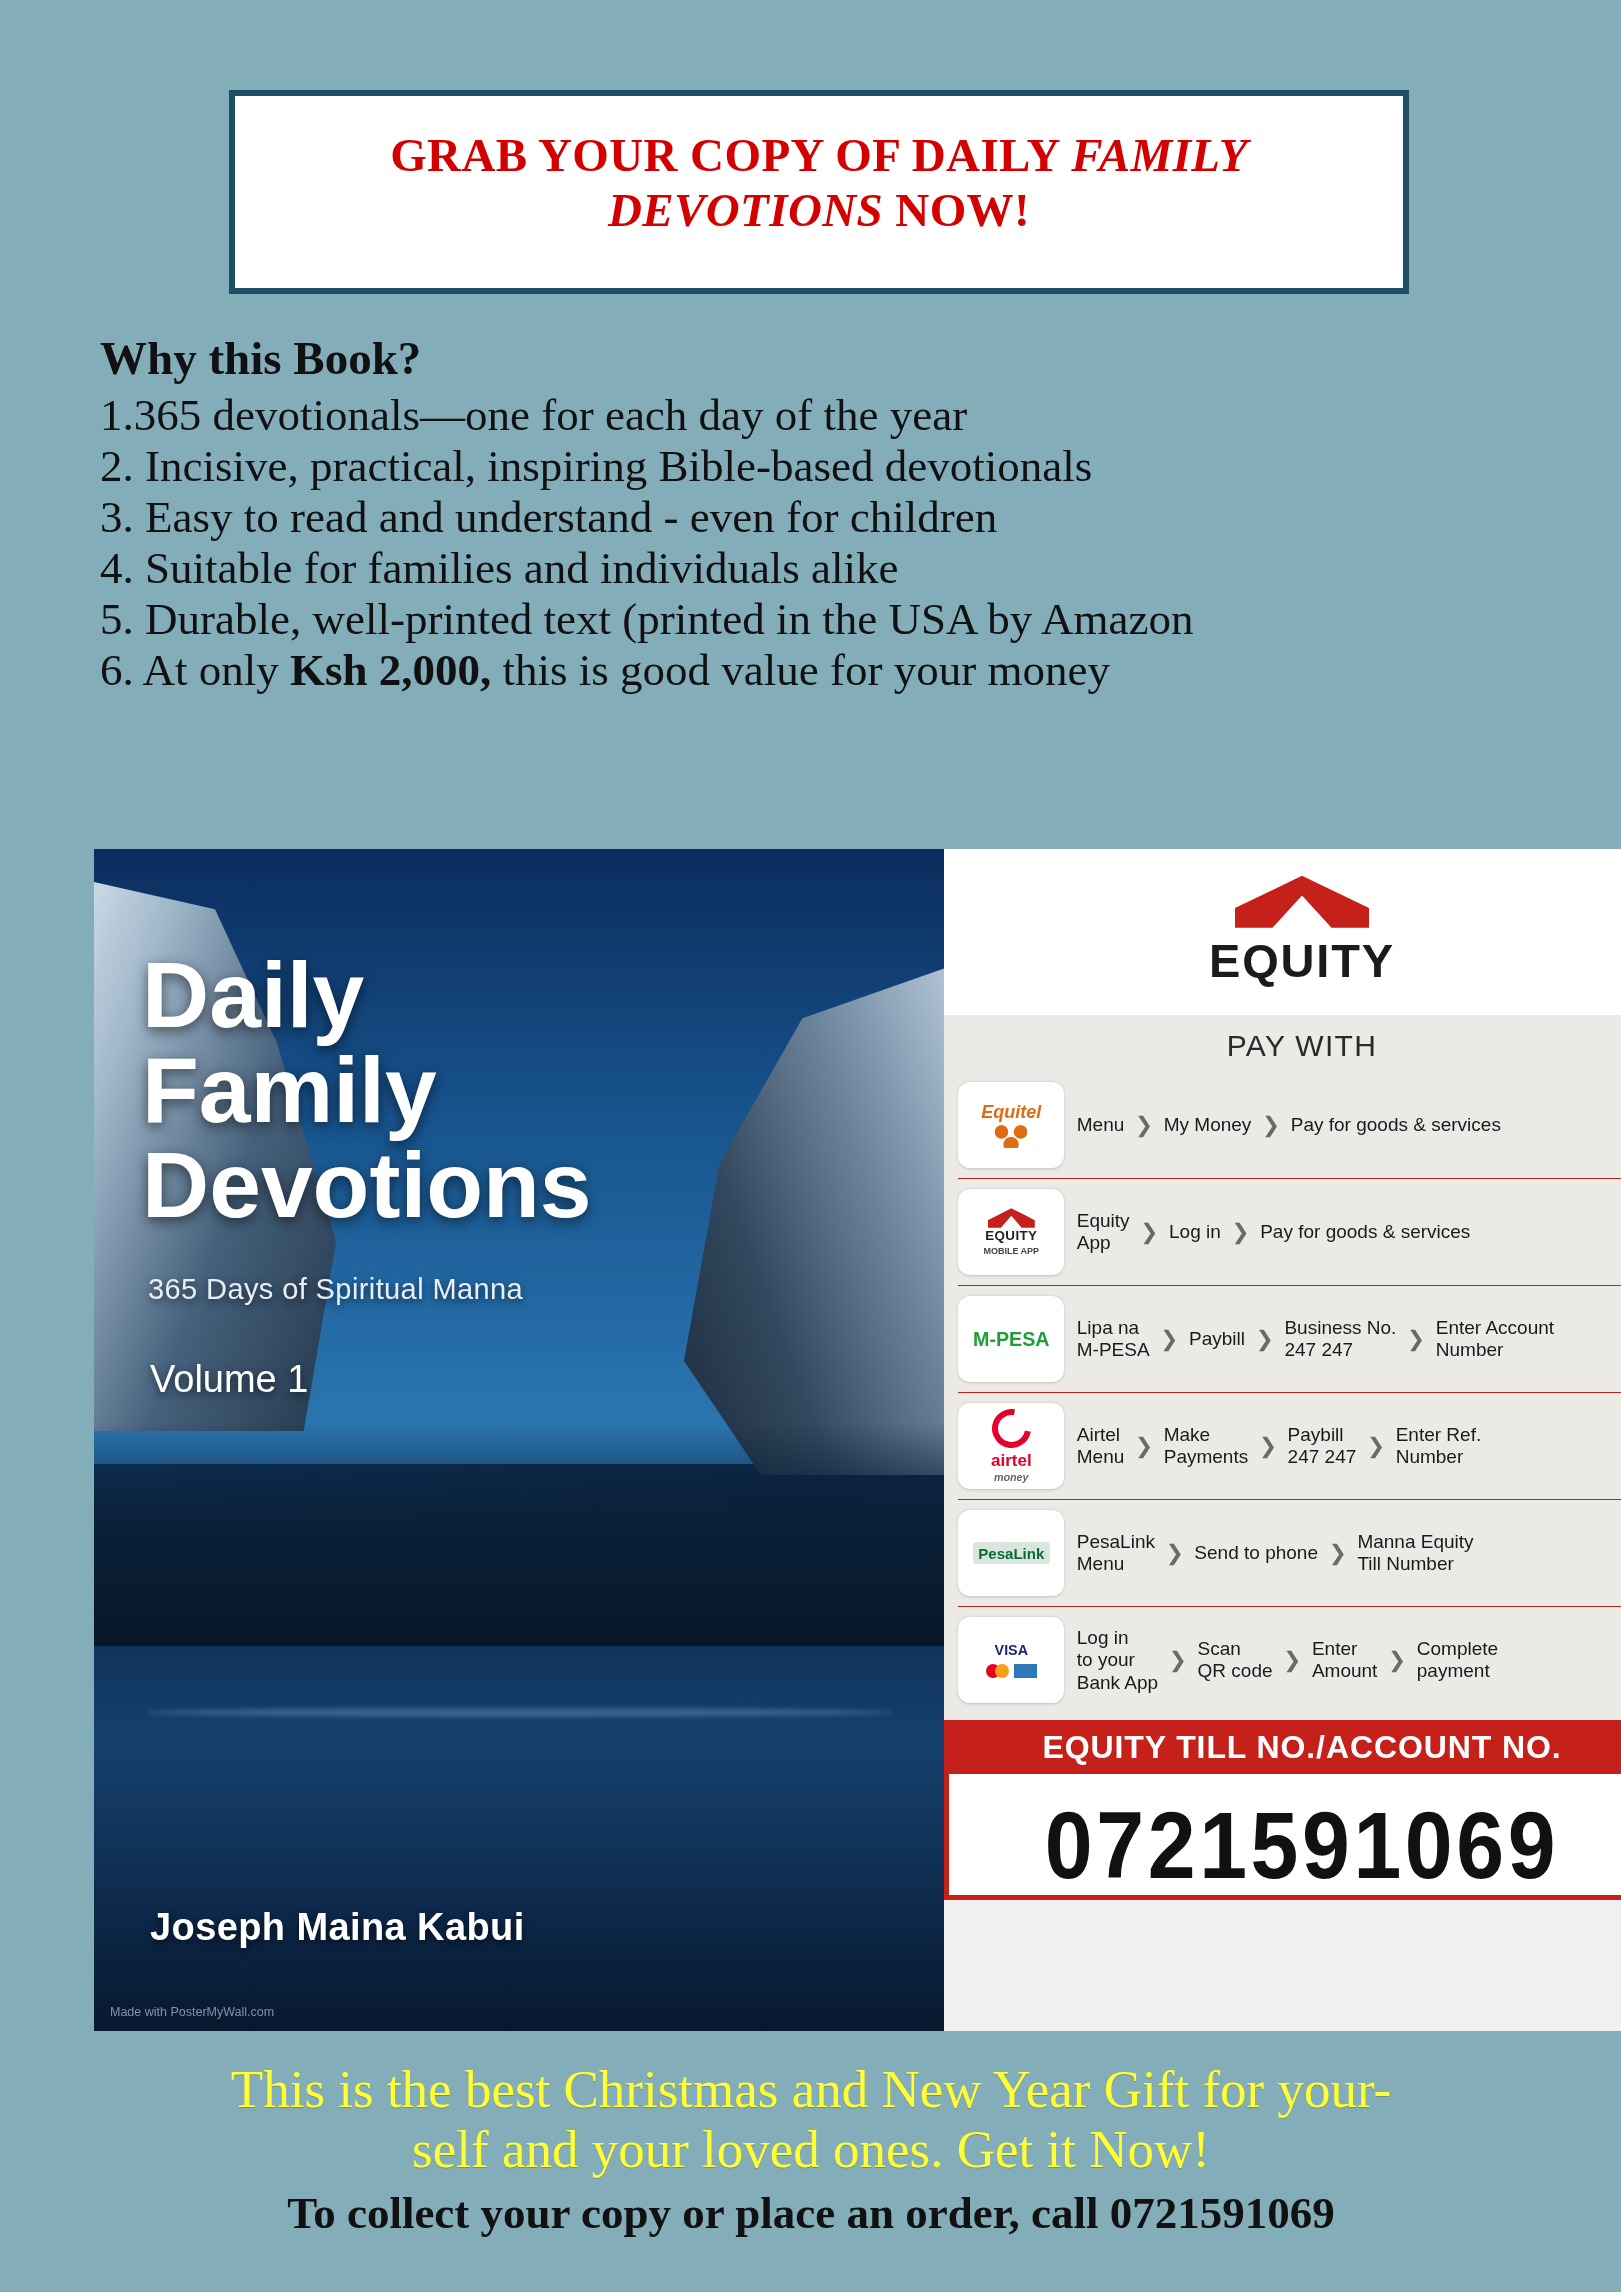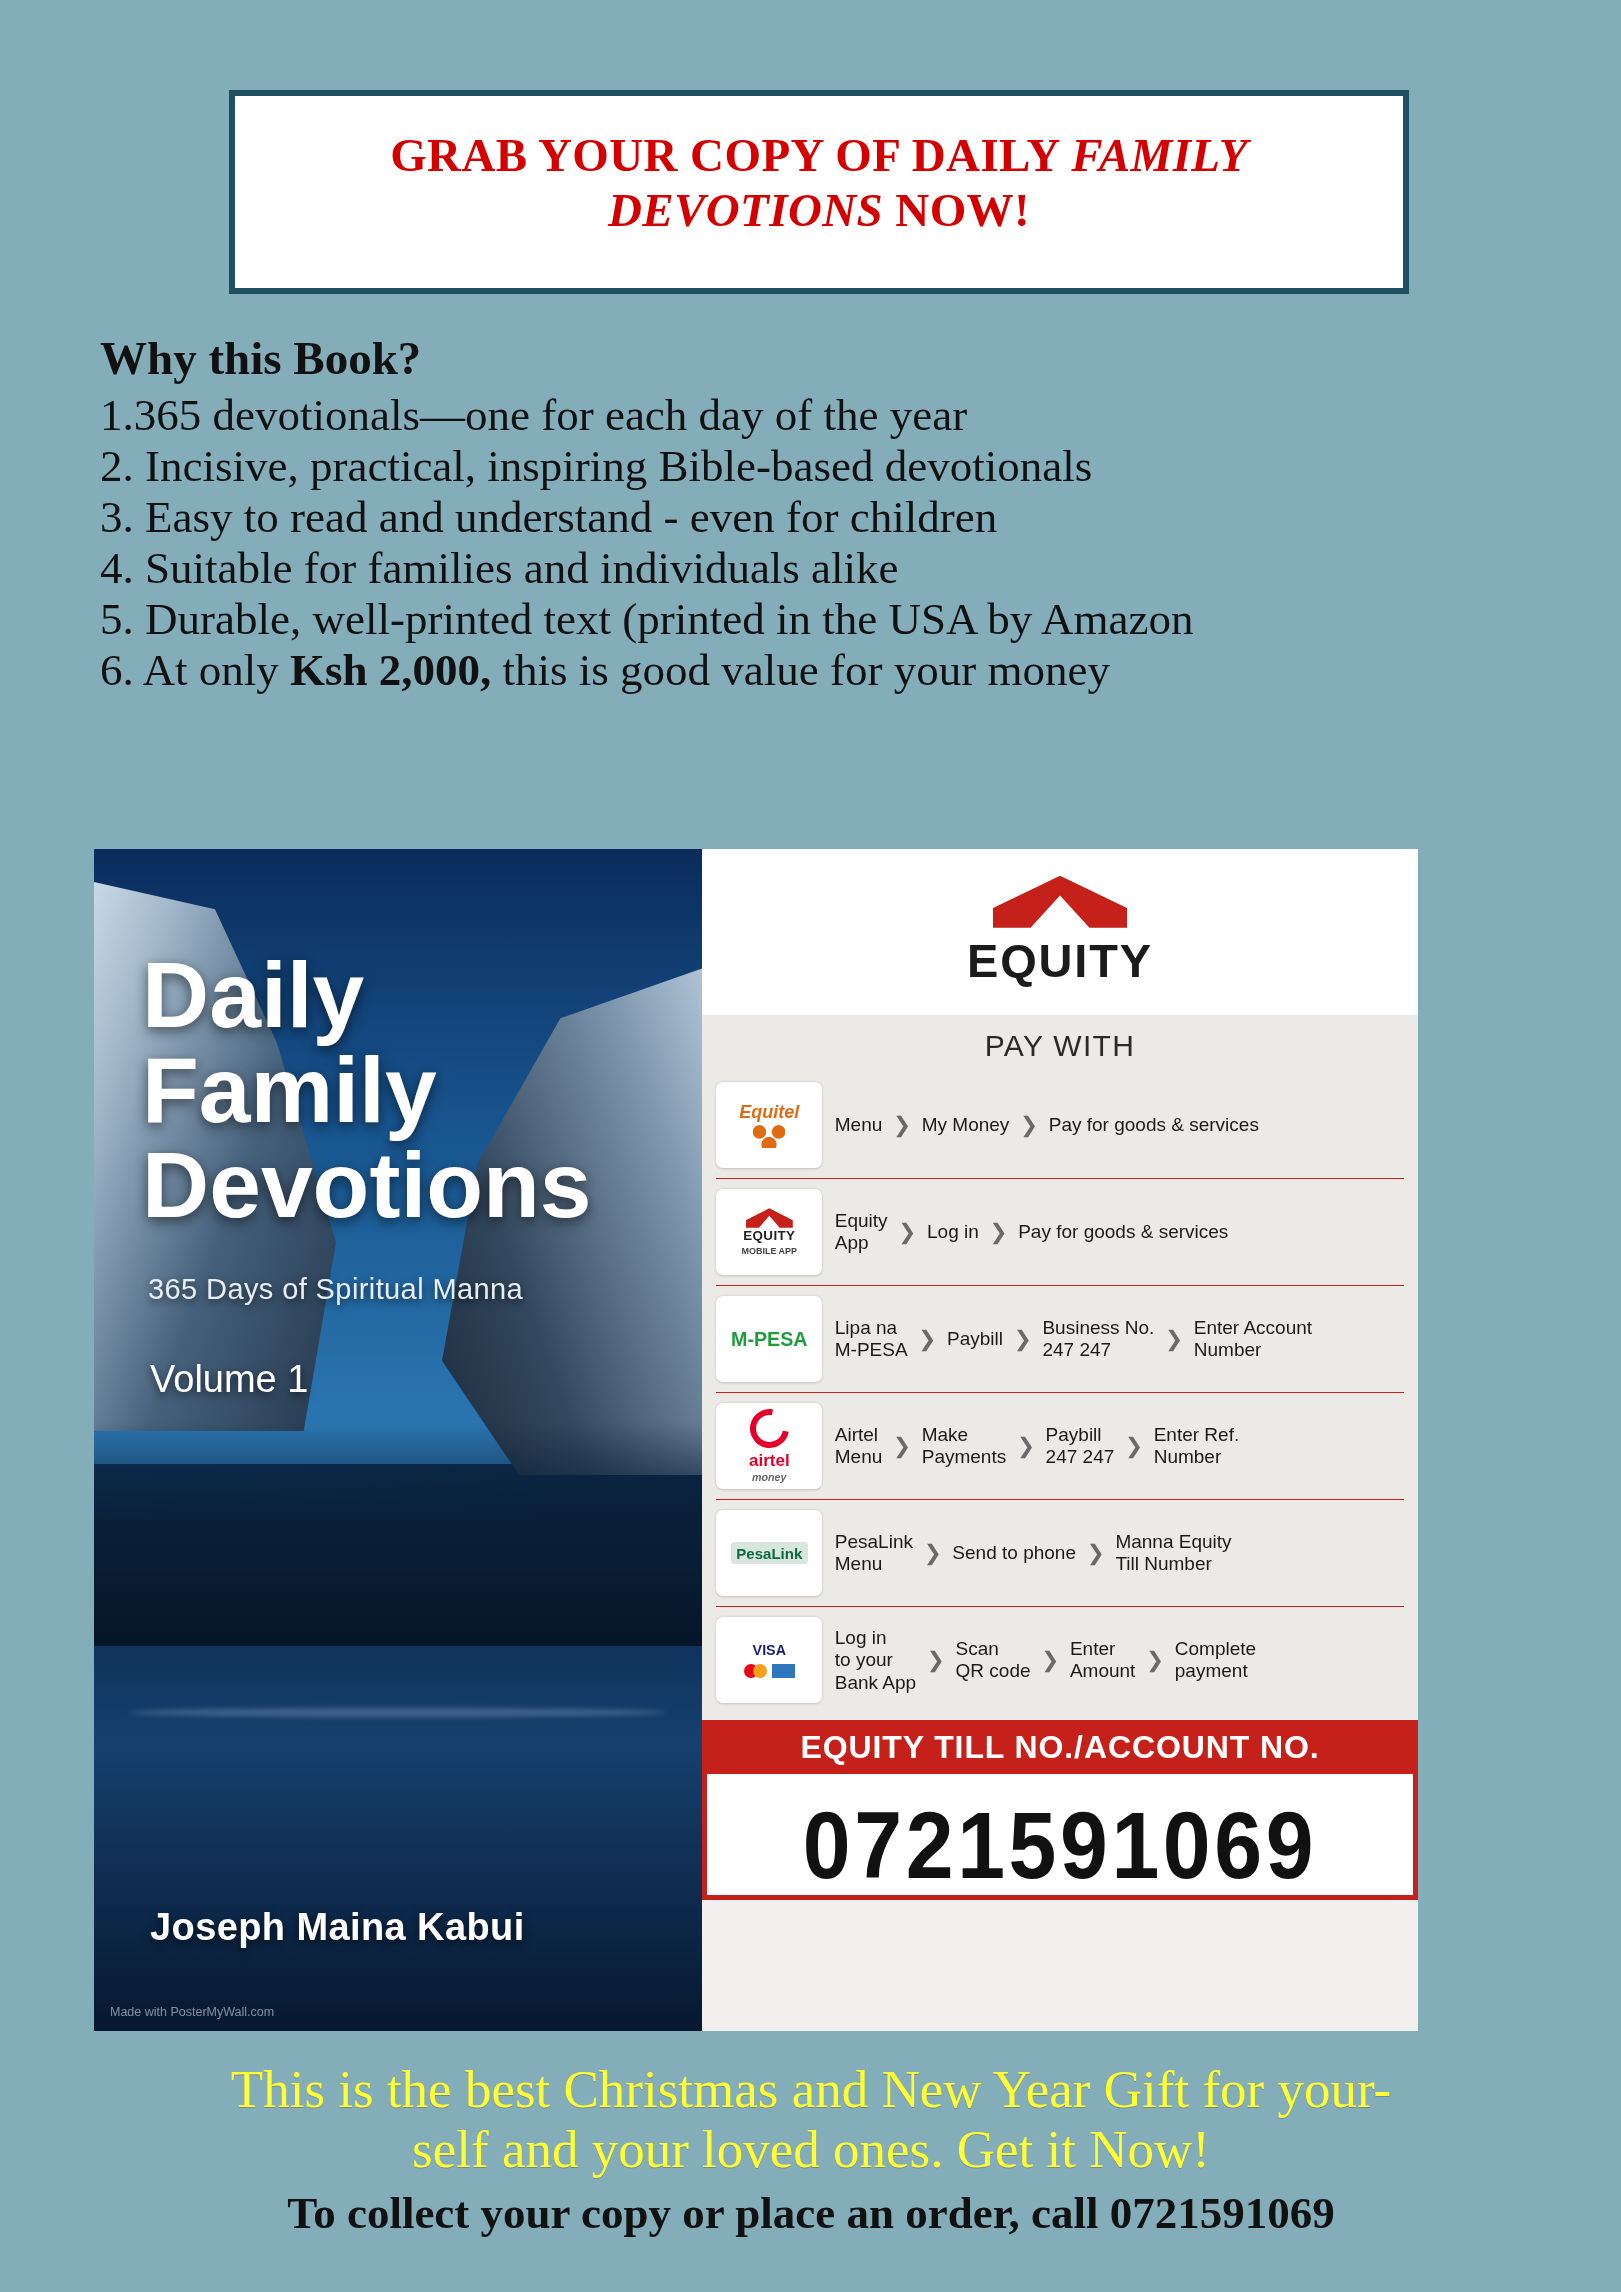--- a/index.html
+++ b/index.html
@@ -72,21 +72,21 @@
     left: 94px;
     top: 849px;
     width: 1433px;
     height: 1182px;
     display: flex;
   }
 
   
   .book-cover {
     position: relative;
-    width: 608px;
+    width: 850px;
     height: 1182px;
     background: linear-gradient(160deg, #0c1f3f 0%, #123b6b 30%, #0a2647 60%, #081a33 100%);
     overflow: hidden;
     flex: none;
   }
   .cover-sky {
     position: absolute; left: 0; top: 0; width: 100%; height: 52%;
     background: linear-gradient(180deg, #0b2c5c 0%, #18558f 45%, #2d7ab5 100%);
   }
   .cover-cliff-left {
@@ -212,21 +212,21 @@
     display: flex;
     align-items: center;
     border-top: 1.8px solid #c5211a;
     min-height: 106px;
   }
   .pay-row:first-child { border-top: none; }
   .logo-cell {
     width: 106px;
     height: 86px;
     background: #ffffff;
-    border-radius: 7px;
+    border-radius: 12px;
     margin-right: 12.5px;
     flex: none;
     display: flex;
     flex-direction: column;
     align-items: center;
     justify-content: center;
     box-shadow: 0 0.9px 2.7px rgba(0,0,0,0.18);
     font-size: 16px;
     font-weight: bold;
     color: #222;

